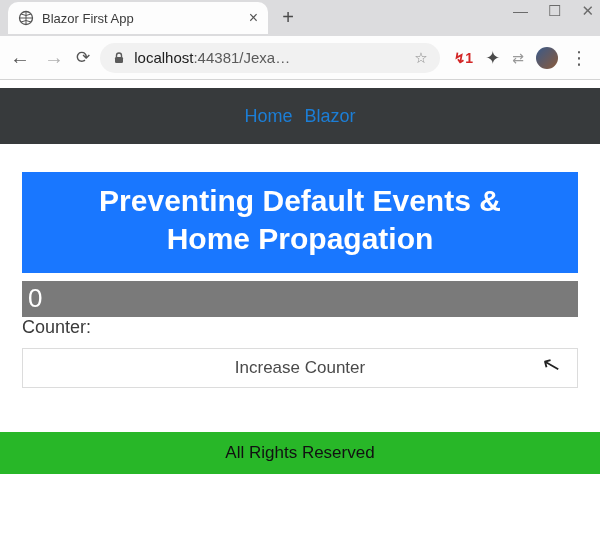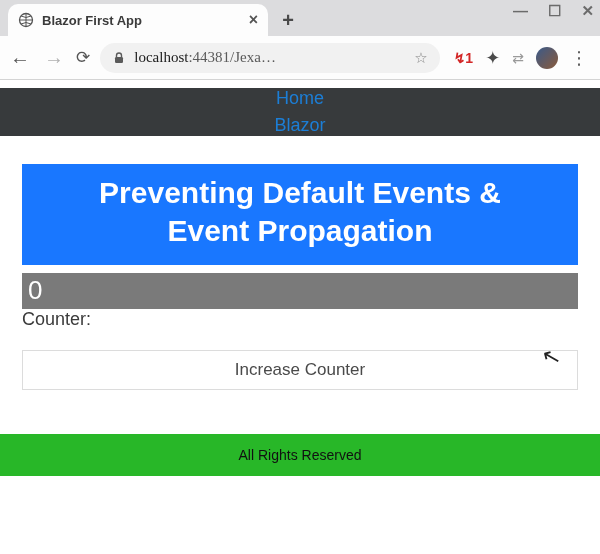--- a/index.html
+++ b/index.html
@@ -8,24 +8,23 @@
     background: #f0f0f0;
     width: 600px;
     height: 554px;
     overflow: hidden;
   }
   
   .chrome-titlebar {
     height: 36px;
     background: #dcdcde;
     display: flex;
-    align-items: flex-end;
+    align-items: center;
     padding-left: 8px;
     position: relative;
-    font-weight: bold;
   }
   .win-controls {
     position: absolute;
     right: 6px;
     top: 2px;
     display: flex;
     gap: 20px;
     color: #6b6b6b;
     font-size: 15px;
   }
@@ -67,42 +66,40 @@
     background: #f1f1f1;
     border-radius: 15px;
     display: flex;
     align-items: center;
     padding: 0 12px;
     gap: 8px;
     color: #5a5a5a;
     font-size: 15px;
     overflow: hidden;
     white-space: nowrap;
-    font-family: Liberation Serif, serif;
   }
   .omnibox .host-strong { color: #202020; }
   .ext-icons { display:flex; align-items:center; gap:12px; padding:0 4px; }
   .ext-red { color:#d32626; font-weight:bold; font-size:14px;}
   .ext-puzzle { color:#4a4a4a; font-size:18px;}
   .ext-tweak { color:#9a9a9a; font-size:14px;}
   .avatar {
     width:22px;height:22px;border-radius:50%;
     background: linear-gradient(135deg,#3a5a8a,#8a5a3a);
   }
   .kebab { color:#555; font-size:18px; }
 
   
   .viewport { background:#fff; height: calc(554px - 36px - 44px); padding:0; }
   .gap-top { height:8px; background:#fff;}
   .navbar {
     background:#373a3c;
-    height:48px;
+    height:56px;
     display:flex; align-items:center; justify-content:center;
     gap:6px;
-    flex-direction:column;
   }
   .navbar a {
     color:#1c7ed6;
     font-size:18px;
     text-decoration:none;
     padding:0 3px;
   }
   .page {
     padding: 28px 22px 0 22px;
     position: relative;
@@ -125,42 +122,42 @@
     height:36px;
     width:100%;
     border:none;
     padding:0 6px;
   }
   .counter-label {
     color:#3b3b3b;
     font-size:18px;
   }
   .counter-btn {
-    margin-top:20px;
+    margin-top:10px;
     width:100%;
     height:40px;
     background:#fff;
     border:1px solid #dcdcdc;
     color:#4a4a4a;
     font-size:17px;
     cursor:pointer;
   }
   .cursor {
     position:absolute;
     right:40px;
     top:208px;
     font-size:22px;
     color:#222;
     transform: rotate(-15deg);
   }
   .footer {
     margin-top:44px;
     background:#28b728;
     color:#111;
-    font-size:14px;
+    font-size:17px;
     height:42px;
     display:flex;align-items:center;justify-content:center;
   }
 </style>
 </head>
 <body>
 
 <div class="chrome-titlebar">
   <div class="tab">
     <svg class="favicon" viewBox="0 0 16 16">
@@ -205,21 +202,21 @@
   <div class="gap-top"></div>
 
   <div class="navbar">
     <a href="#">Home</a>
     <a href="#">Blazor</a>
   </div>
 
   <div class="page">
     <div class="hero">
       <div>Preventing Default Events &amp;</div>
-      <div>Event Propagation</div>
+      <div>Home Propagation</div>
     </div>
 
     <input class="inputbar" value="0" style="">
 
     <div class="counter-label">Counter:</div>
 
     <button class="counter-btn">Increase Counter</button>
 
     <div class="cursor">↖</div>
   </div>

